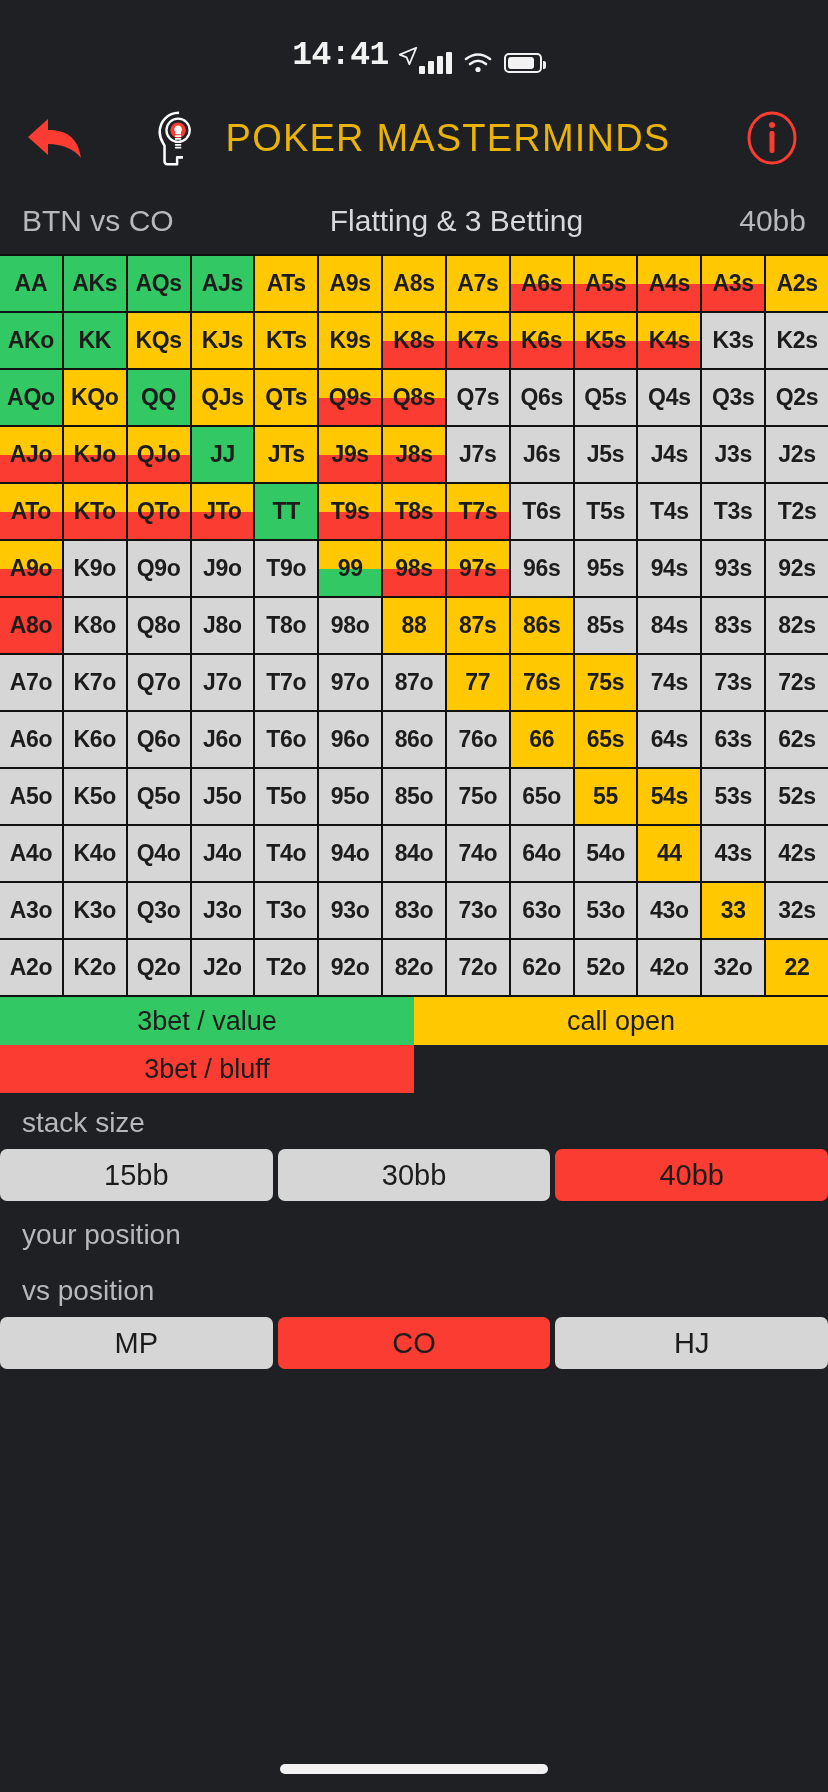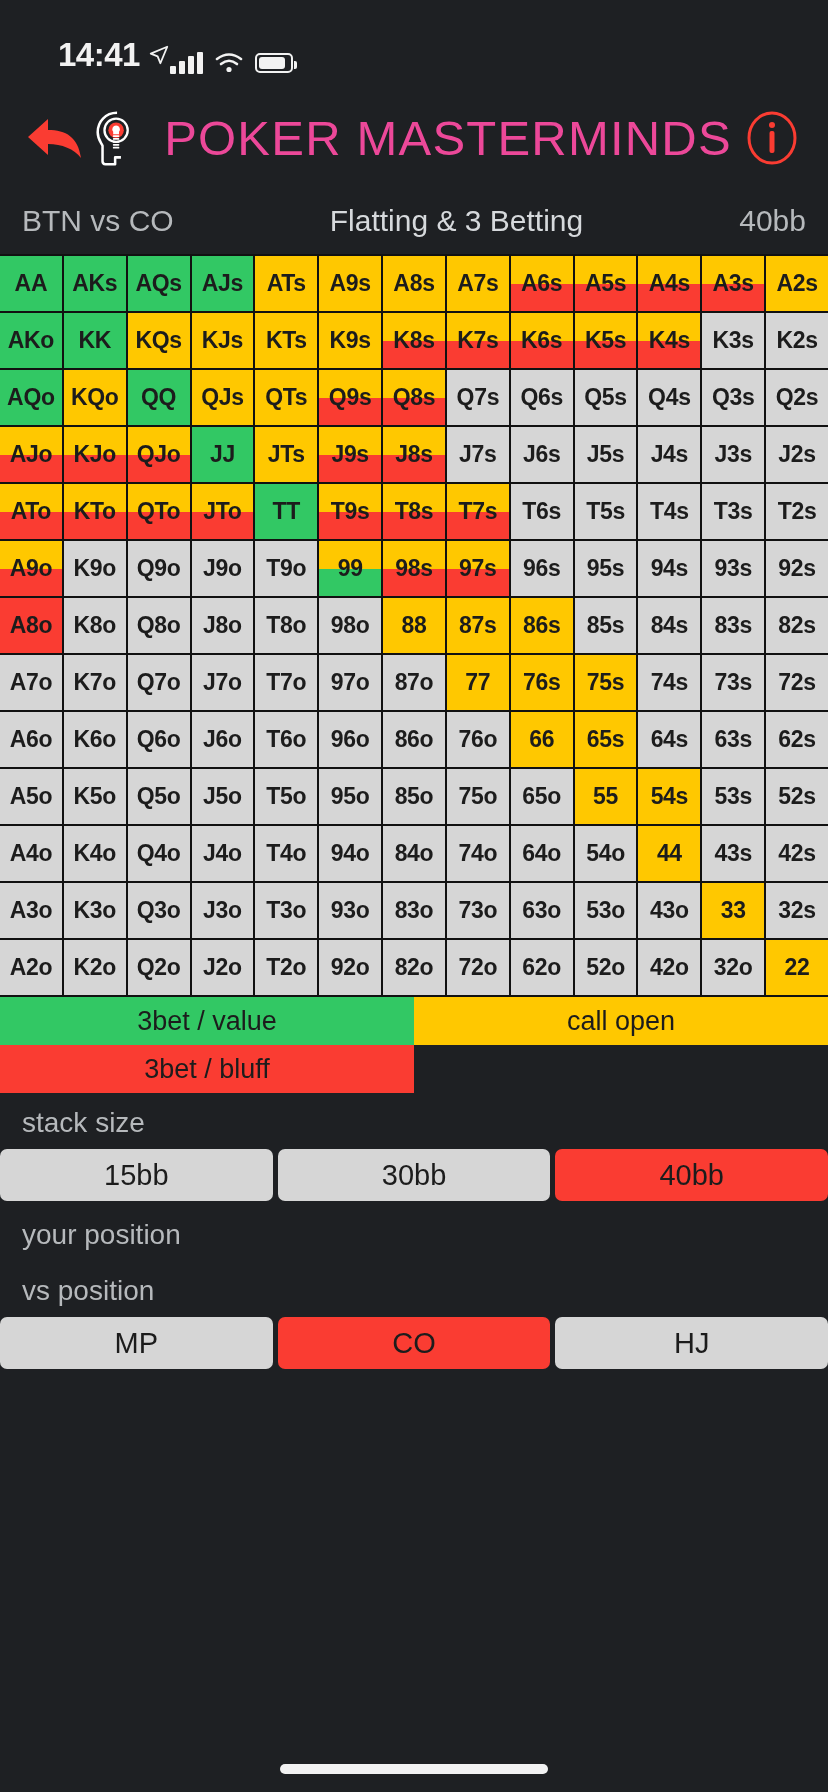--- a/index.html
+++ b/index.html
@@ -7,22 +7,23 @@
     width: 828px; height: 1792px;
     background: #1e2023;
     font-family: "Liberation Sans", sans-serif;
     overflow: hidden;
   }
   .phone { width: 828px; height: 1792px; position: relative; background: #1e2023; }
 
   
   .statusbar {
     height: 88px; display: flex; align-items: flex-end;
-    justify-content: flex-start; padding: 0 52px 14px 58px;
+    justify-content: center; padding: 0 52px 14px 58px;
     color: #f2f2f2;
+    font-family: Liberation Mono, monospace;
   }
   .sb-left { display: flex; align-items: center; gap: 8px; }
   .sb-time { font-size: 33px; font-weight: 600; letter-spacing: -0.5px; }
   .sb-loc { width: 22px; height: 22px; }
   .sb-right { display: flex; align-items: center; gap: 12px; }
   .bars { display: flex; align-items: flex-end; gap: 3px; height: 22px; }
   .bars i { width: 6px; background: #f2f2f2; border-radius: 1px; display: block; }
   .bars i:nth-child(1) { height: 8px; }
   .bars i:nth-child(2) { height: 13px; }
   .bars i:nth-child(3) { height: 18px; }
@@ -33,21 +34,21 @@
 
   
   .header {
     height: 100px; display: flex; align-items: center;
     padding: 0 30px 0 26px; gap: 14px;
   }
   .back-arrow { width: 58px; height: 50px; flex: none; cursor: pointer; }
   .brand { display: flex; align-items: center; gap: 14px; flex: 1; justify-content: center; margin-left: -10px;}
   .logo { width: 62px; height: 62px; flex: none; }
   .brand-name {
-    color: #ec4899; font-size: 49px; letter-spacing: 1.2px;
+    color: #eab308; font-size: 38px; letter-spacing: 1.2px;
     font-weight: 300; white-space: nowrap;
   }
   .info-icon { width: 52px; height: 56px; flex: none; cursor: pointer; }
 
   
   .context {
     height: 66px; display: flex; align-items: center;
     padding: 0 22px; color: #b6b9bc; font-size: 30px;
   }
   .ctx-left { flex: 0 0 auto; }

